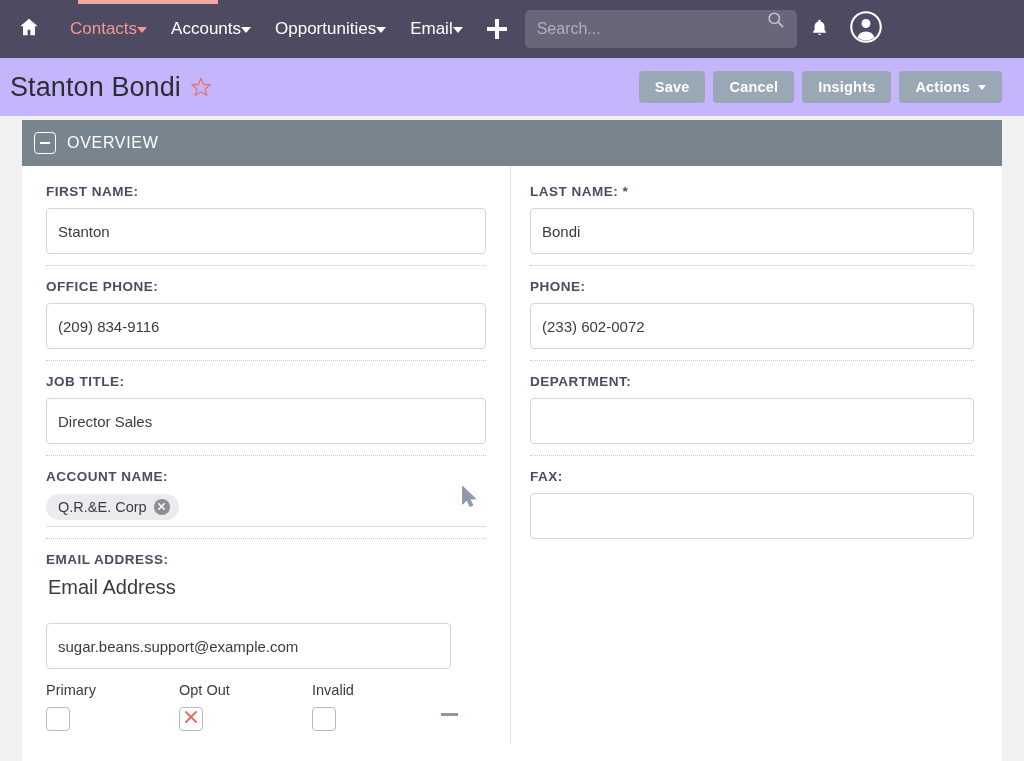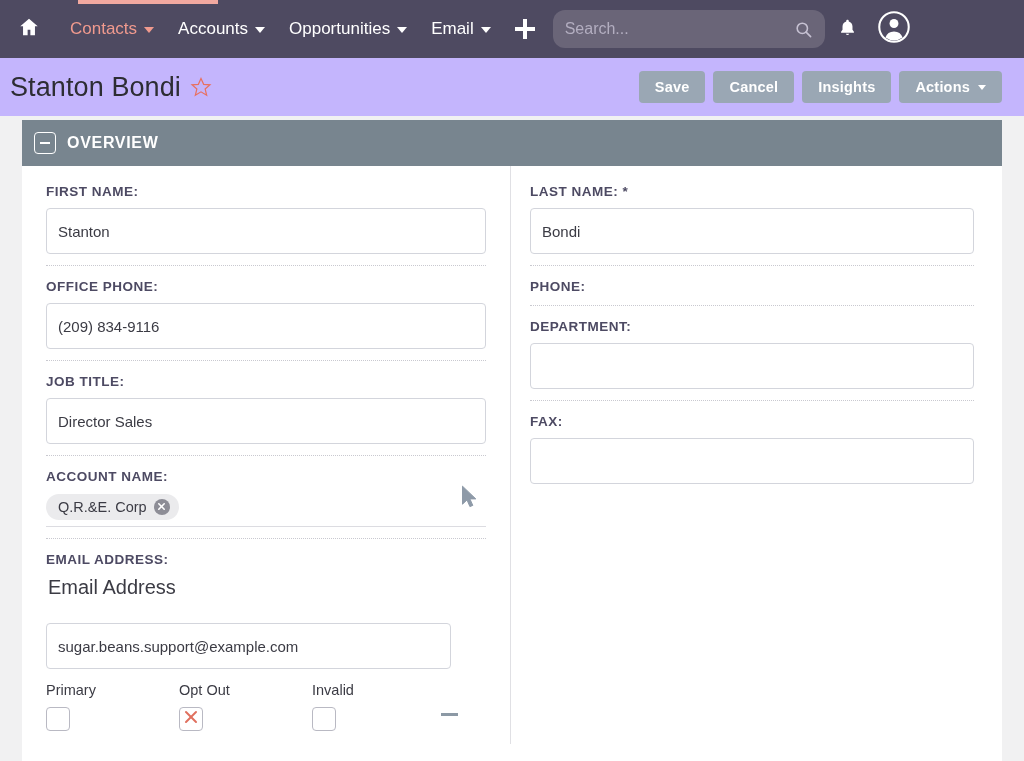--- a/index.html
+++ b/index.html
@@ -28,21 +28,20 @@
     width: 140px; height: 4px;
     background: #f2a9a0;
   }
   .nav-home {
     width: 58px;
     display: flex; align-items: center; justify-content: center;
     cursor: pointer;
   }
   .nav-item {
     display: flex; align-items: center;
-    gap: 7px;
     padding: 0 12px;
     height: 58px;
     color: #ffffff;
     font-size: 17px;
     cursor: pointer;
     white-space: nowrap;
   }
   .nav-item.active { color: #f09a8e; }
   .nav-caret {
     width: 0; height: 0;
@@ -66,23 +65,23 @@
     position: absolute;
     width: 4px; height: 20px; background: #fff;
   }
   .nav-plus-inner { position: relative; width: 20px; height: 20px;
     display:flex; align-items:center; justify-content:center; }
 
   #search-box {
     position: relative;
     width: 272px; height: 38px;
     background: #6a6578;
-    border-radius: 12px;
+    border-radius: 5px;
     margin-left: 10px;
-    display: flex; align-items: center;
+    display: flex; 
     padding: 0 12px;
     cursor: text;
   }
   #search-box input {
     flex: 1;
     background: transparent;
     border: none; outline: none;
     color: #e4e1ea;
     font-size: 16px;
     font-family: "Liberation Sans", sans-serif;
@@ -167,21 +166,20 @@
     border: 1.6px solid #ffffff;
     border-radius: 4px;
     display: flex; align-items: center; justify-content: center;
     cursor: pointer;
   }
   #collapse-btn .minus { width: 10px; height: 2px; background: #fff; }
   #panel-title {
     color: #ffffff;
     font-size: 16px;
     letter-spacing: 0.7px;
-    font-weight: bold;
   }
 
   
   #form-area {
     display: flex;
     padding: 0;
     position: relative;
   }
   #col-divider {
     position: absolute;
@@ -465,20 +463,21 @@
     <div class="col right">
 
       <div class="field">
         <div class="field-label">LAST NAME: *</div>
         <input class="txt-input" type="text" value="Bondi" style="">
         <div class="dotted-sep"></div>
       </div>
 
       <div class="field">
         <div class="field-label">PHONE:</div>
+        <input class="txt-input" type="text" value="(233) 602-0072" style="">
         <div class="dotted-sep"></div>
       </div>
 
       <div class="field">
         <div class="field-label">DEPARTMENT:</div>
         <input class="txt-input" type="text" value="" style="">
         <div class="dotted-sep"></div>
       </div>
 
       <div class="field">

